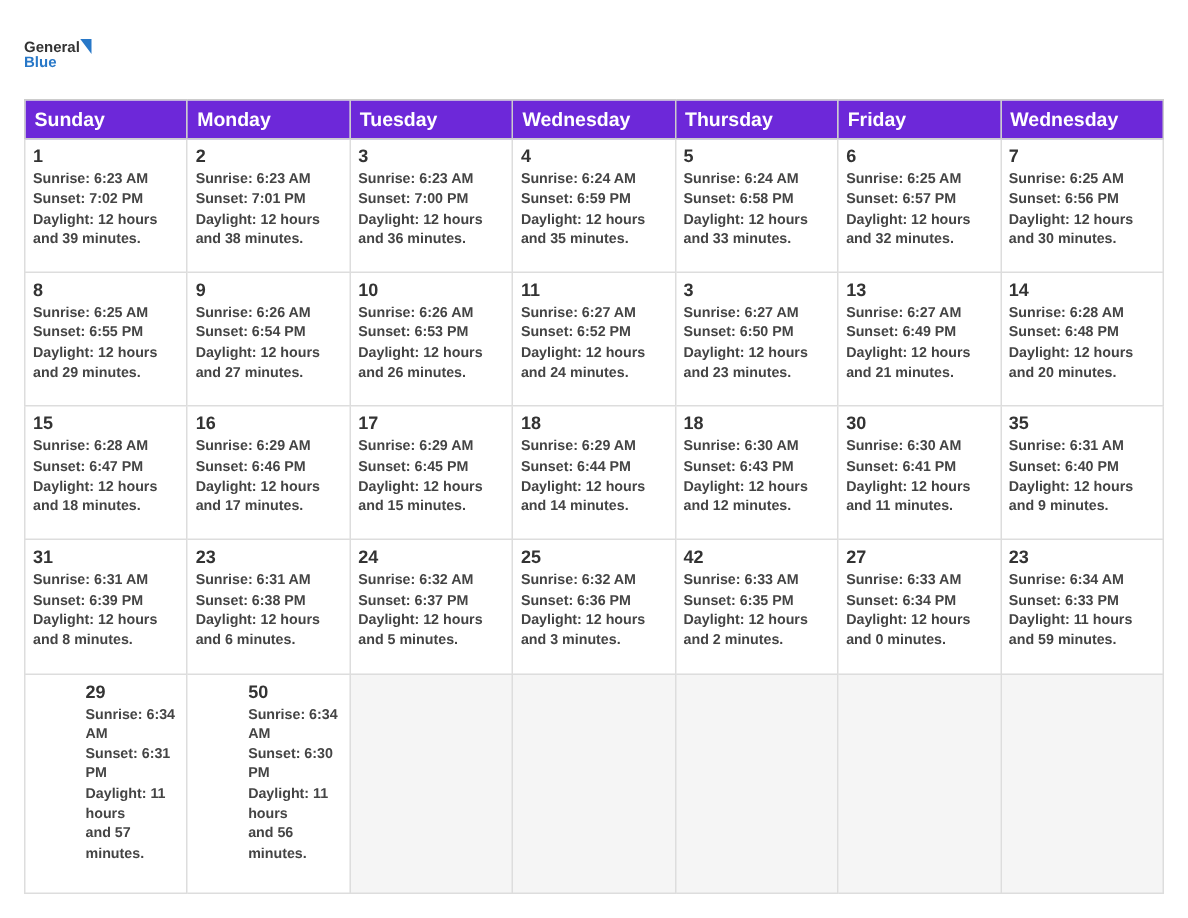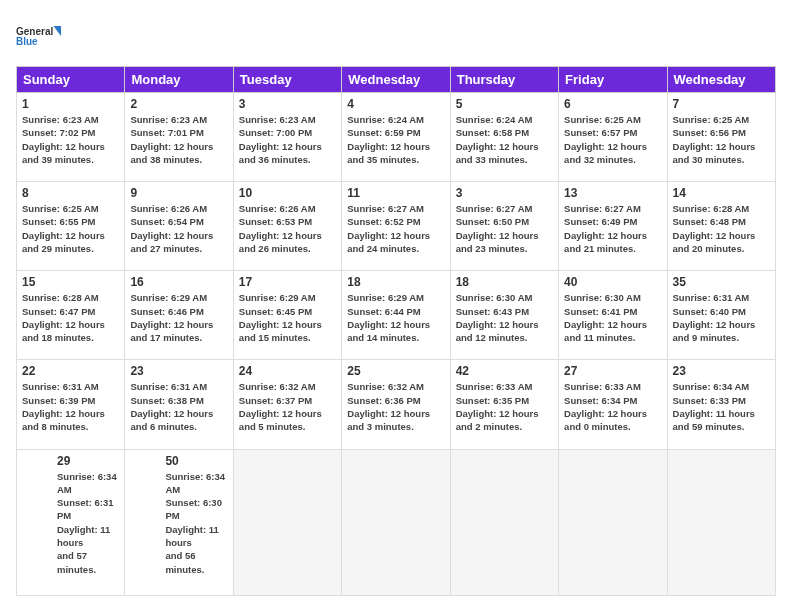--- a/index.html
+++ b/index.html
@@ -247,37 +247,37 @@
 and 14 minutes.</div>
           </td>
           <td>
             <span class="day-num">18</span>
             <div class="day-info" style="white-space: pre-line;">Sunrise: 6:30 AM
 Sunset: 6:43 PM
 Daylight: 12 hours
 and 12 minutes.</div>
           </td>
           <td>
-            <span class="day-num">40</span>
+            <span class="day-num">30</span>
             <div class="day-info" style="white-space: pre-line;">Sunrise: 6:30 AM
 Sunset: 6:41 PM
 Daylight: 12 hours
 and 11 minutes.</div>
           </td>
           <td>
             <span class="day-num">35</span>
             <div class="day-info" style="white-space: pre-line;">Sunrise: 6:31 AM
 Sunset: 6:40 PM
 Daylight: 12 hours
 and 9 minutes.</div>
           </td>
         </tr>
         <tr>
           <td>
-            <span class="day-num">22</span>
+            <span class="day-num">31</span>
             <div class="day-info" style="white-space: pre-line;">Sunrise: 6:31 AM
 Sunset: 6:39 PM
 Daylight: 12 hours
 and 8 minutes.</div>
           </td>
           <td>
             <span class="day-num">23</span>
             <div class="day-info" style="white-space: pre-line;">Sunrise: 6:31 AM
 Sunset: 6:38 PM
 Daylight: 12 hours

